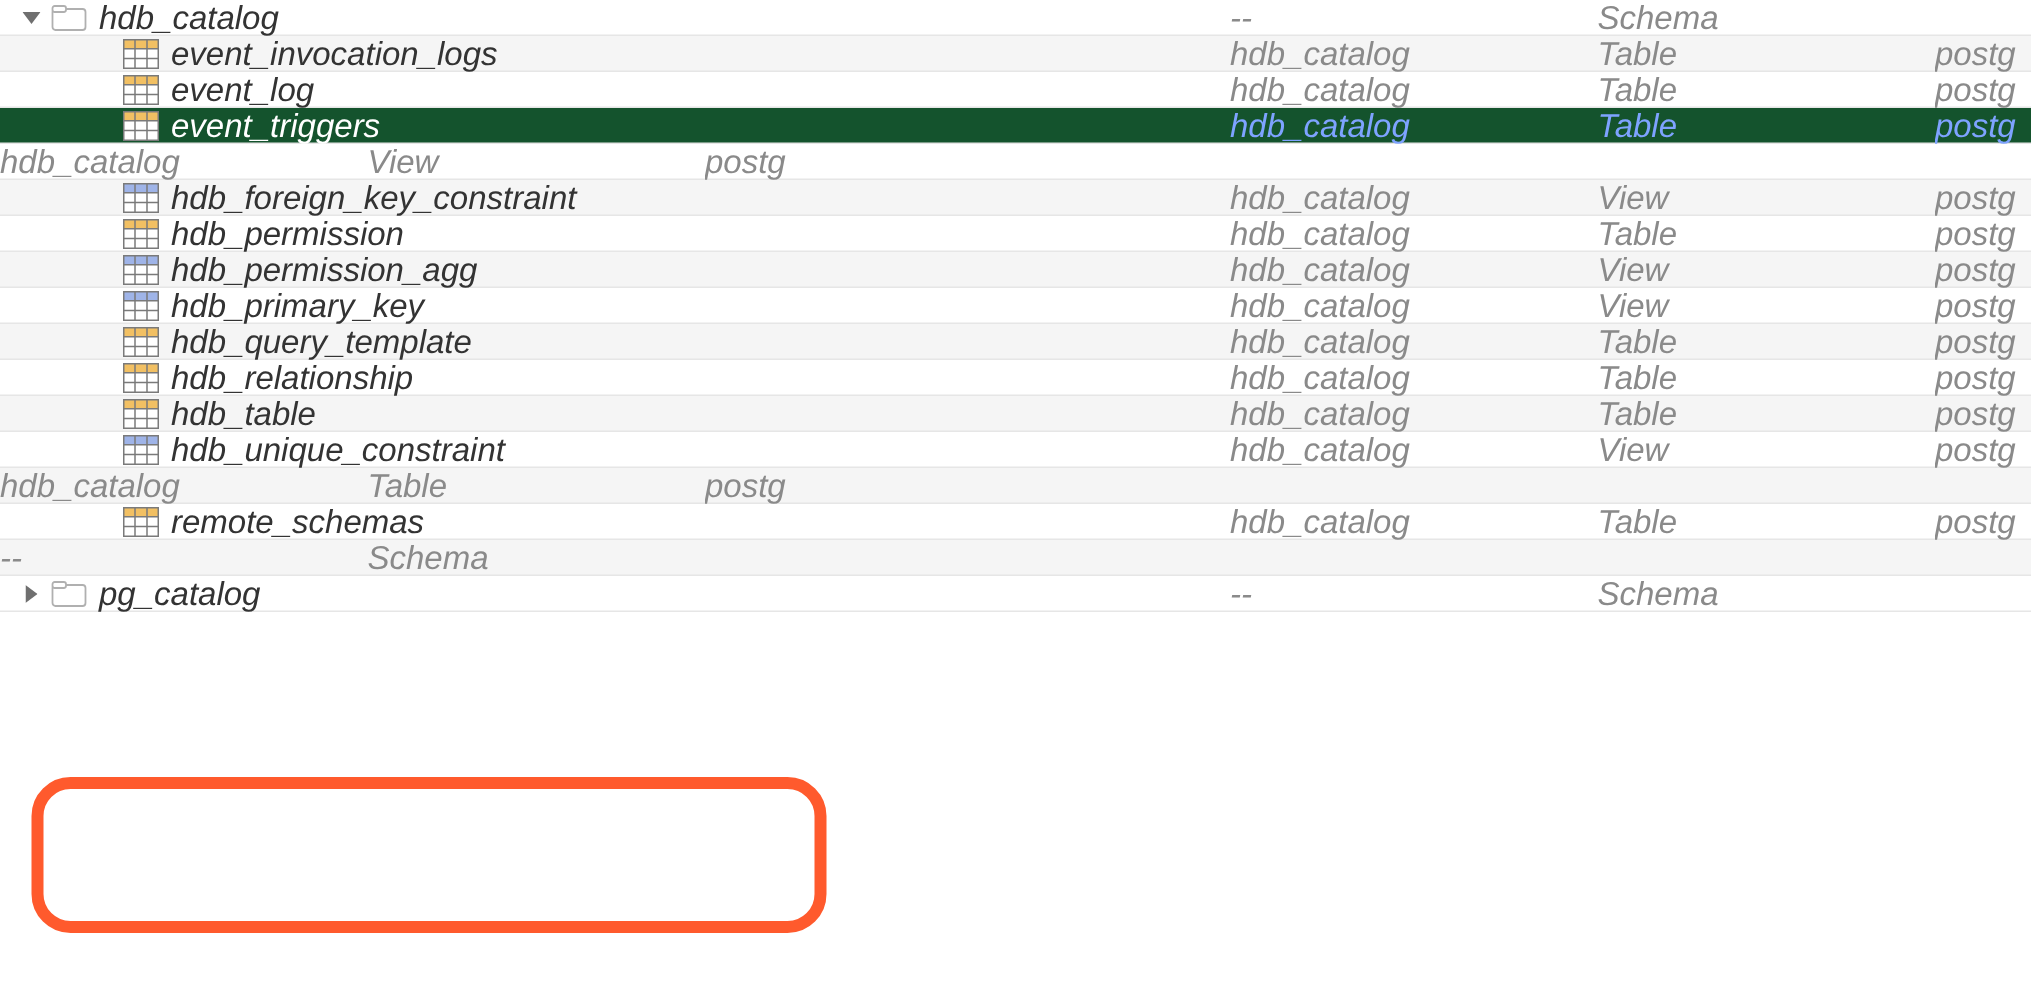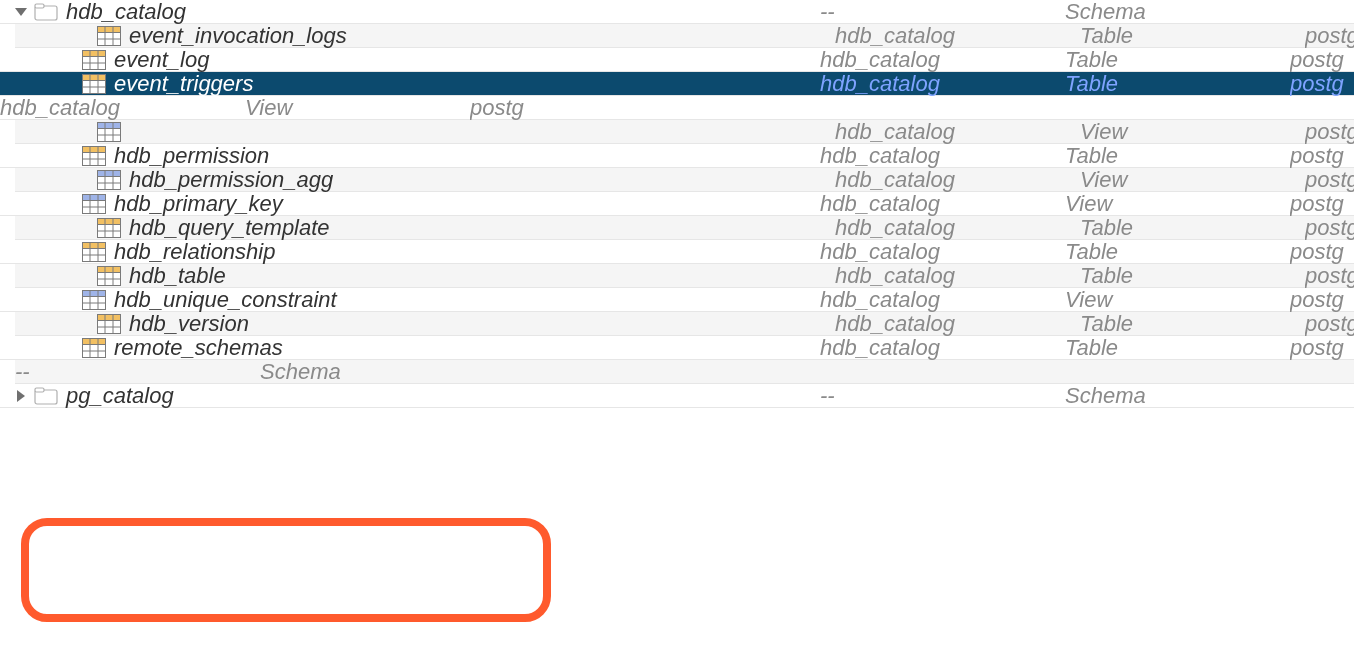--- a/index.html
+++ b/index.html
@@ -19,23 +19,23 @@
   }
   .row {
     display: flex;
     align-items: center;
     height: 24px;
     box-sizing: border-box;
     border-bottom: 1px solid #e6e6e6;
     white-space: nowrap;
     font-style: italic;
   }
-  .row.alt { background: #f5f5f5; margin-left: 15px; }
+  .row.alt { background: #f5f5f5; }
   .row.selected {
-    background: #0c4a6e;
+    background: #14532d;
     color: #fff;
   }
   .col-name {
     flex: 0 0 820px;
     display: flex;
     align-items: center;
     overflow: hidden;
   }
   .col-schema {
     flex: 0 0 245px;
@@ -162,20 +162,21 @@
       </div>
       <div class="row alt">
         <div class="col-name">
           <span class="spacer" style="width: 62px;"></span>
           <span class="disclosure"></span>
           <span class="icon">
             <svg width="24" height="20" viewBox="0 0 24 20">
               <use href="#ic-view"></use>
             </svg>
           </span>
+          <span>hdb_foreign_key_constraint</span>
         </div>
         <div class="col-schema muted">hdb_catalog</div>
         <div class="col-type muted">View</div>
         <div class="col-owner muted">postg</div>
       </div>
       <div class="row">
         <div class="col-name">
           <span class="spacer" style="width: 62px;"></span>
           <span class="disclosure"></span>
           <span class="icon">
@@ -273,30 +274,20 @@
               <use href="#ic-view"></use>
             </svg>
           </span>
           <span>hdb_unique_constraint</span>
         </div>
         <div class="col-schema muted">hdb_catalog</div>
         <div class="col-type muted">View</div>
         <div class="col-owner muted">postg</div>
       </div>
       <div class="row alt">
-        <div class="col-name">
-          <span class="spacer" style="width: 62px;"></span>
-          <span class="disclosure"></span>
-          <span class="icon">
-            <svg width="24" height="20" viewBox="0 0 24 20">
-              <use href="#ic-table"></use>
-            </svg>
-          </span>
-          <span>hdb_version</span>
-        </div>
         <div class="col-schema muted">hdb_catalog</div>
         <div class="col-type muted">Table</div>
         <div class="col-owner muted">postg</div>
       </div>
       <div class="row">
         <div class="col-name">
           <span class="spacer" style="width: 62px;"></span>
           <span class="disclosure"></span>
           <span class="icon">
             <svg width="24" height="20" viewBox="0 0 24 20">

